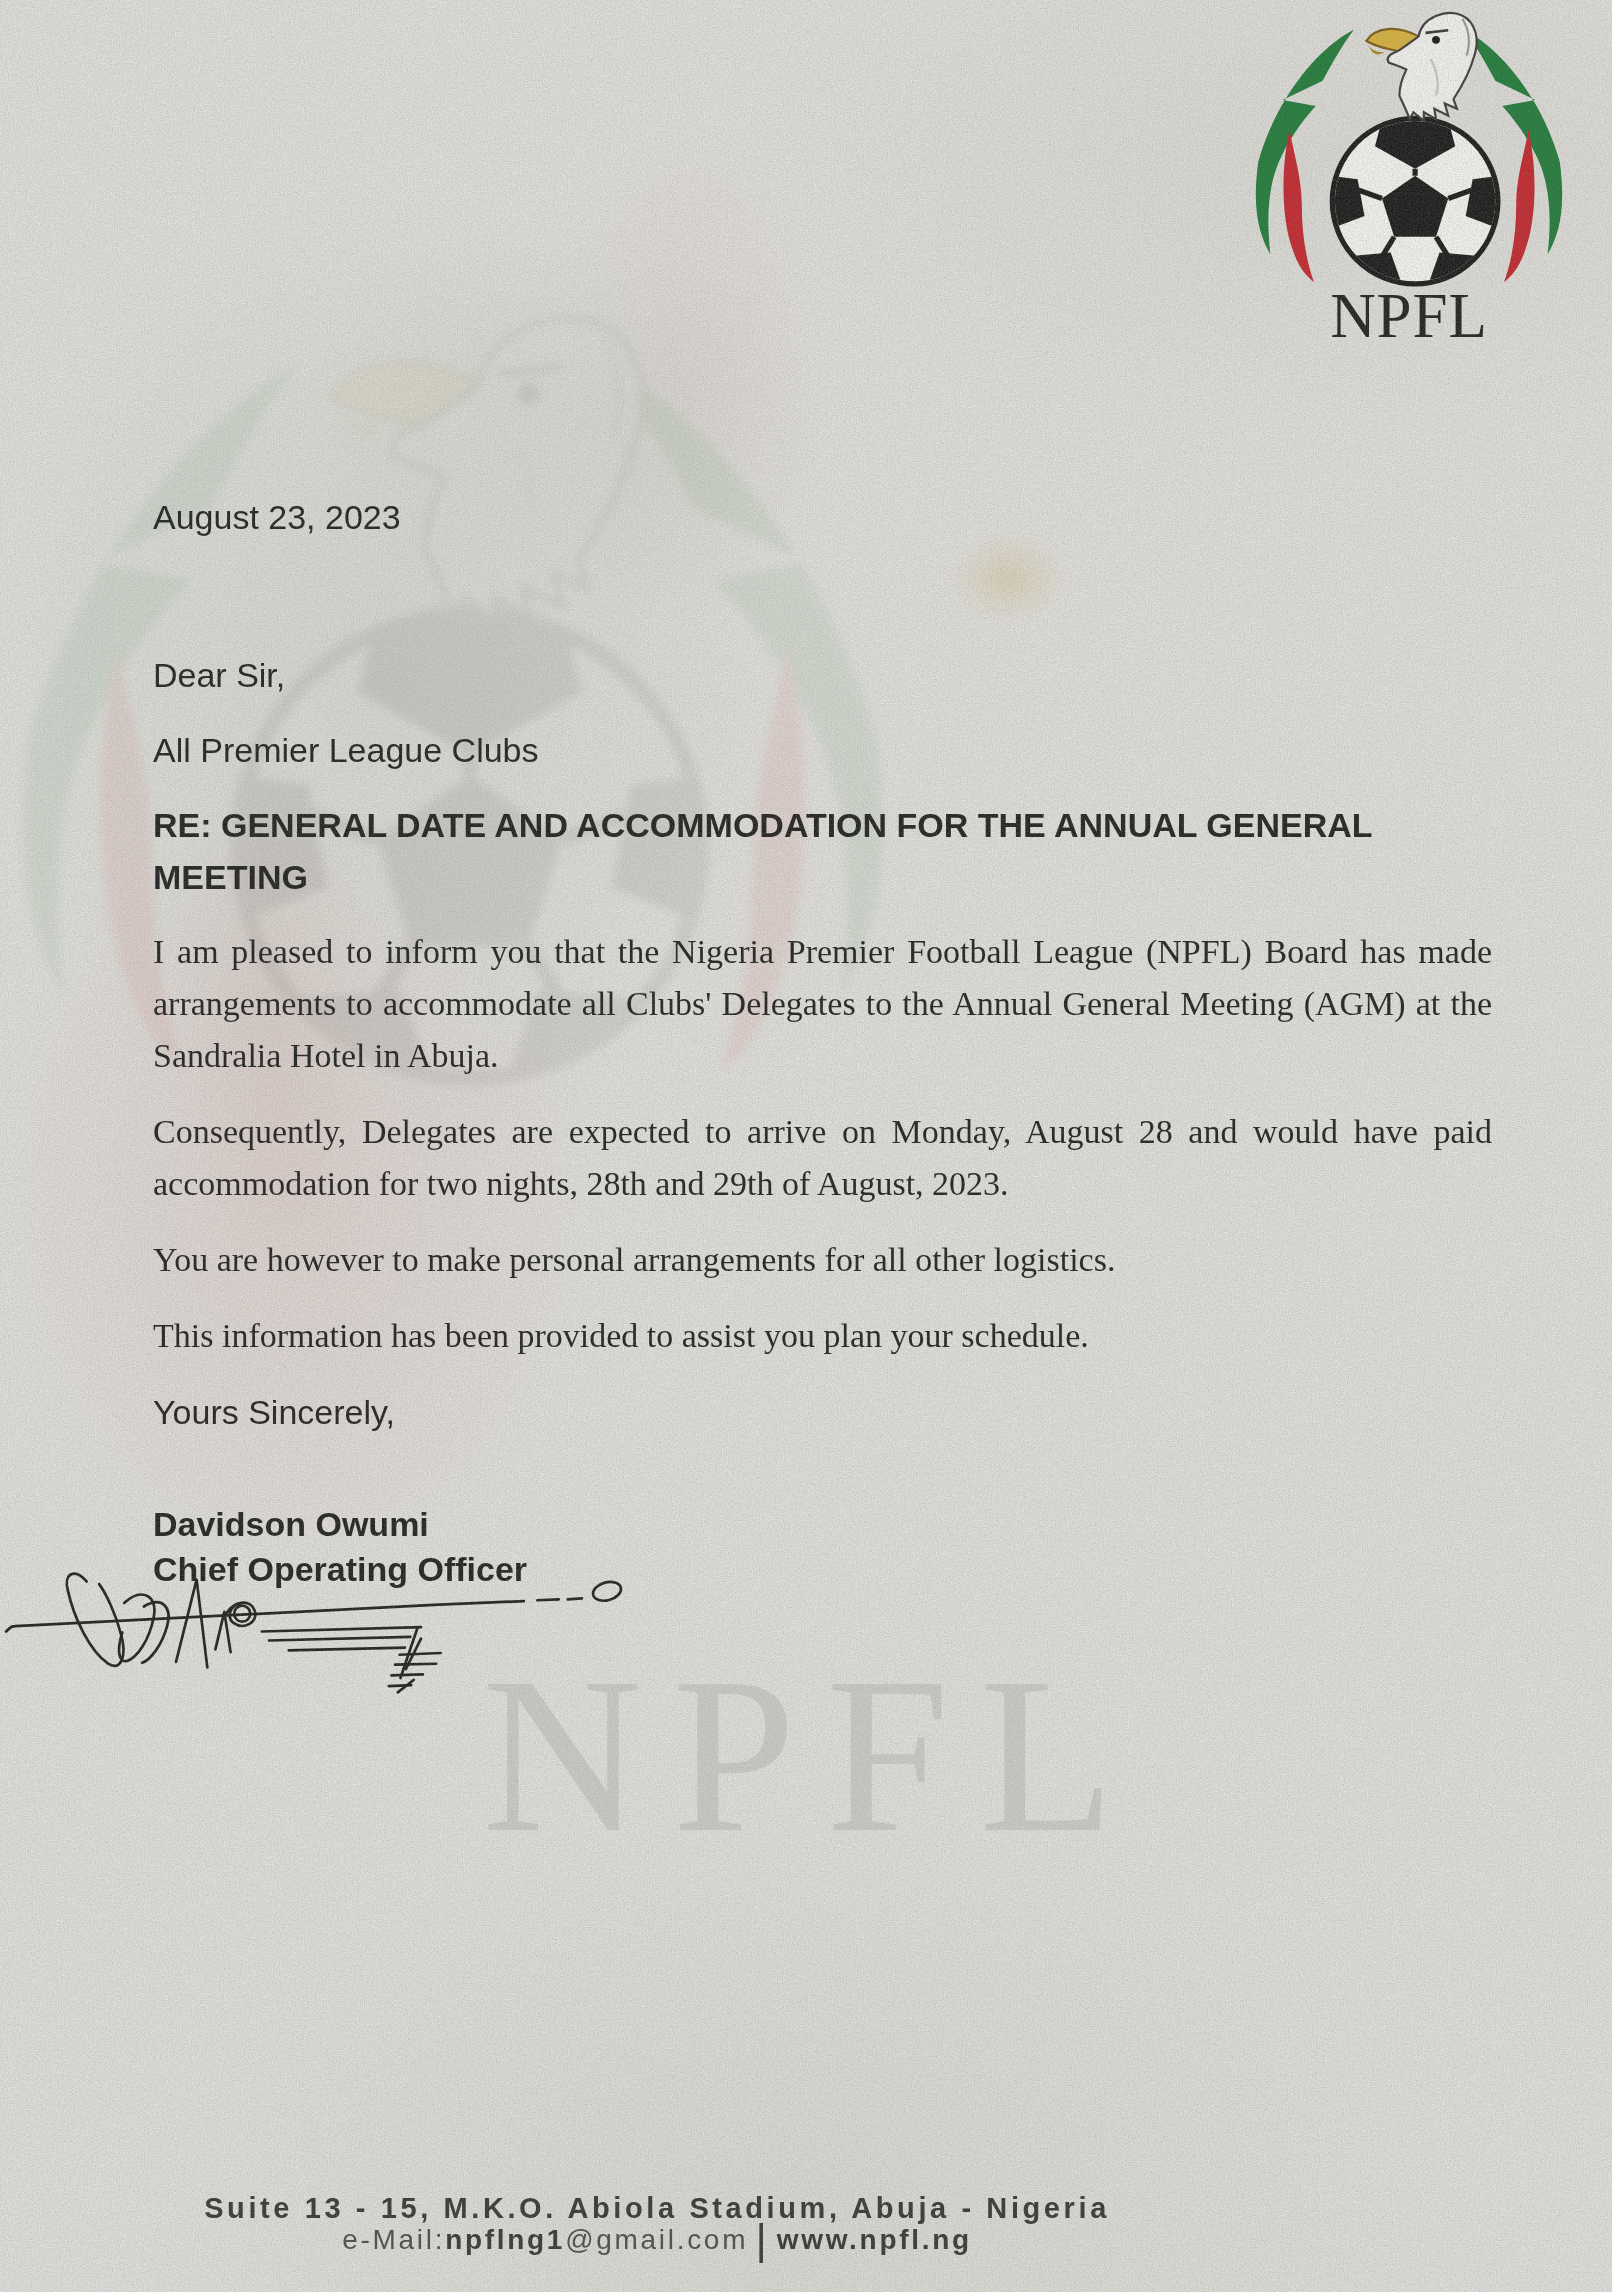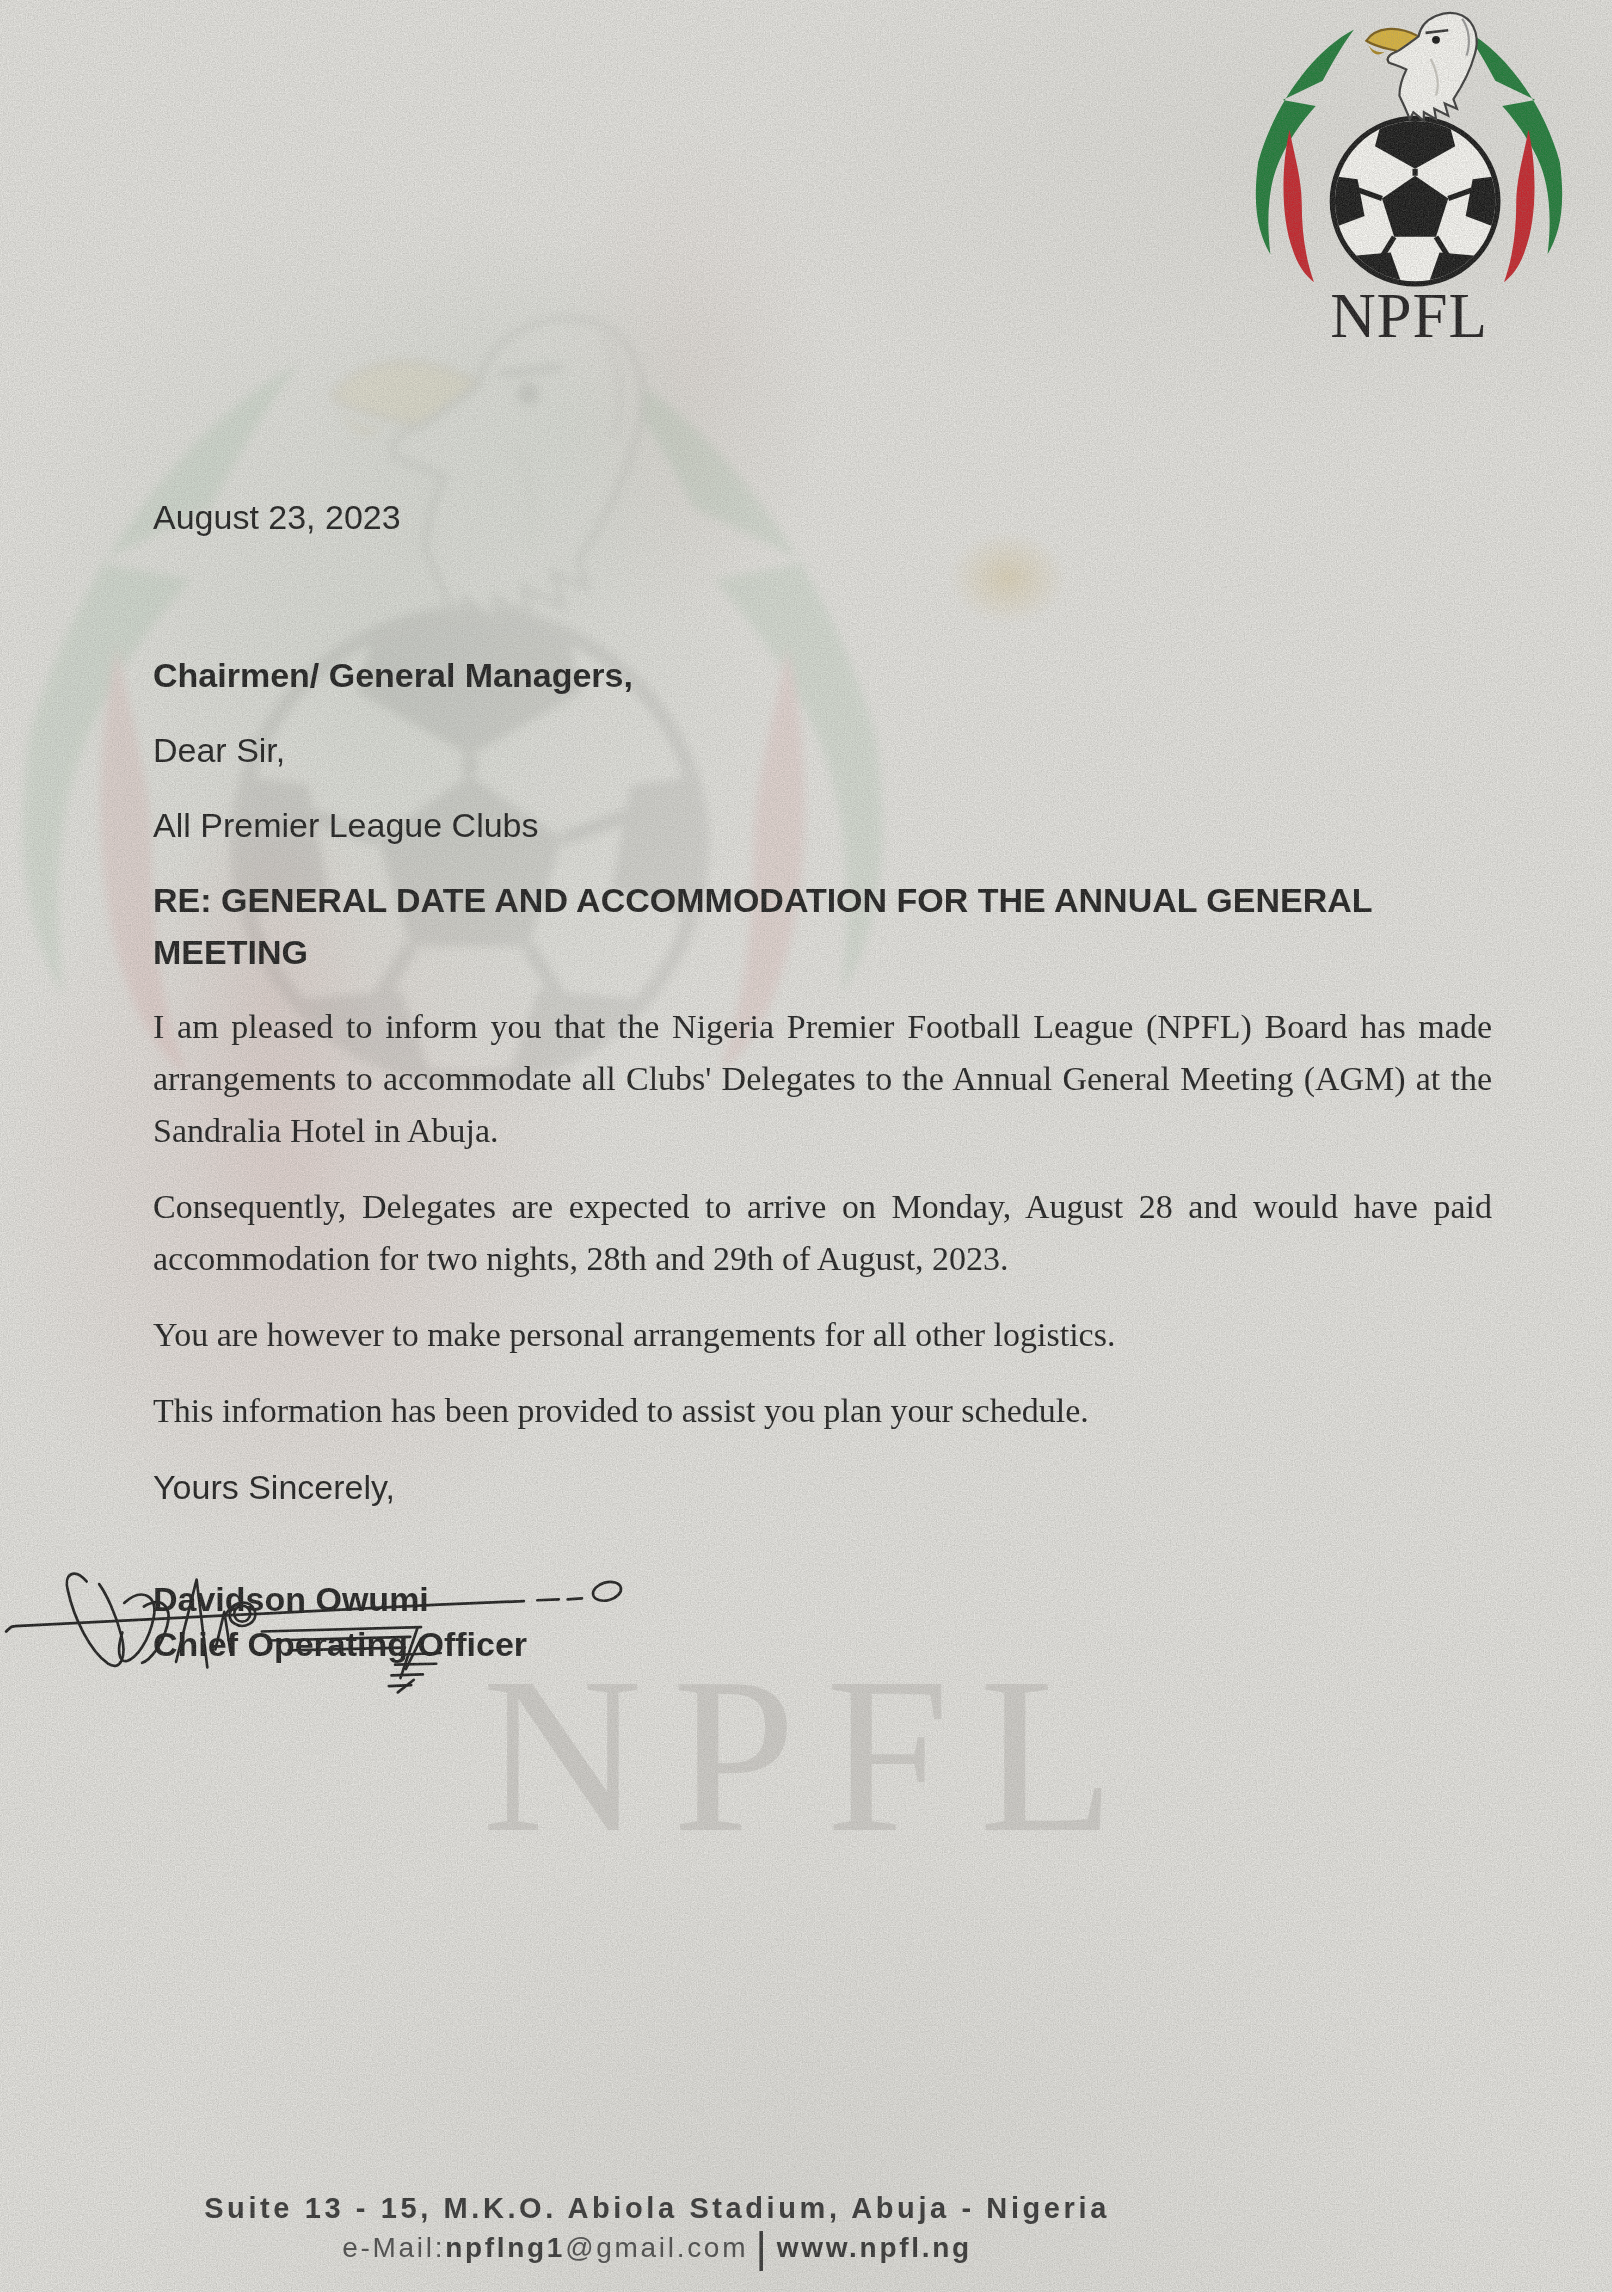--- a/index.html
+++ b/index.html
@@ -58,21 +58,21 @@
   .signature path, .signature ellipse, .signature circle{
     fill:none;stroke:#1b1b1b;stroke-width:3;stroke-linecap:round;stroke-linejoin:round;
   }
   .footer{
     position:absolute;left:0;top:2192px;width:1314px;
     text-align:center;color:#343434;
   }
   .footer .f1{
     font-weight:bold;font-size:29px;line-height:32px;letter-spacing:3.6px;
   }
-  .footer .f2{font-size:28px;line-height:32px;letter-spacing:2.7px;color:#4a4a4a;margin-top:8px;}
+  .footer .f2{font-size:28px;line-height:32px;letter-spacing:2.7px;color:#4a4a4a;}
   .footer .f2 .b{font-weight:bold;color:#343434;}
   .footer .f2 .sep{
     display:inline-block;transform:scaleY(1.5);font-weight:bold;color:#343434;
     padding:0 9px;
   }
   .grain{position:absolute;inset:0;pointer-events:none;}
 </style>
 </head>
 <body>
 
@@ -146,21 +146,20 @@
   </svg>
   <div class="wm-text">NPFL</div>
 
   <svg class="logo" viewBox="0 0 370 335">
     <use href="#npfl-logo-sym"></use>
   </svg>
   <div class="logo-wordmark">NPFL</div>
 
   <div class="content">
     <div class="row date-row">August 23, 2023</div>
-    <div class="row bold">Chairmen/ General Managers,</div>
     <div class="row">Dear Sir,</div>
     <div class="row">All Premier League Clubs</div>
     <div class="row bold">RE: GENERAL DATE AND ACCOMMODATION FOR THE ANNUAL GENERAL MEETING</div>
     <p>I am pleased to inform you that the Nigeria Premier Football League (NPFL) Board has made arrangements to accommodate all Clubs' Delegates to the Annual General Meeting (AGM) at the Sandralia Hotel in Abuja.</p>
     <p>Consequently, Delegates are expected to arrive on Monday, August 28 and would have paid accommodation for two nights, 28th and 29th of August, 2023.</p>
     <p>You are however to make personal arrangements for all other logistics.</p>
     <p>This information has been provided to assist you plan your schedule.</p>
     <div class="row">Yours Sincerely,</div>
     <div class="sig-name">Davidson Owumi</div>
     <div class="sig-title">Chief Operating Officer</div>

